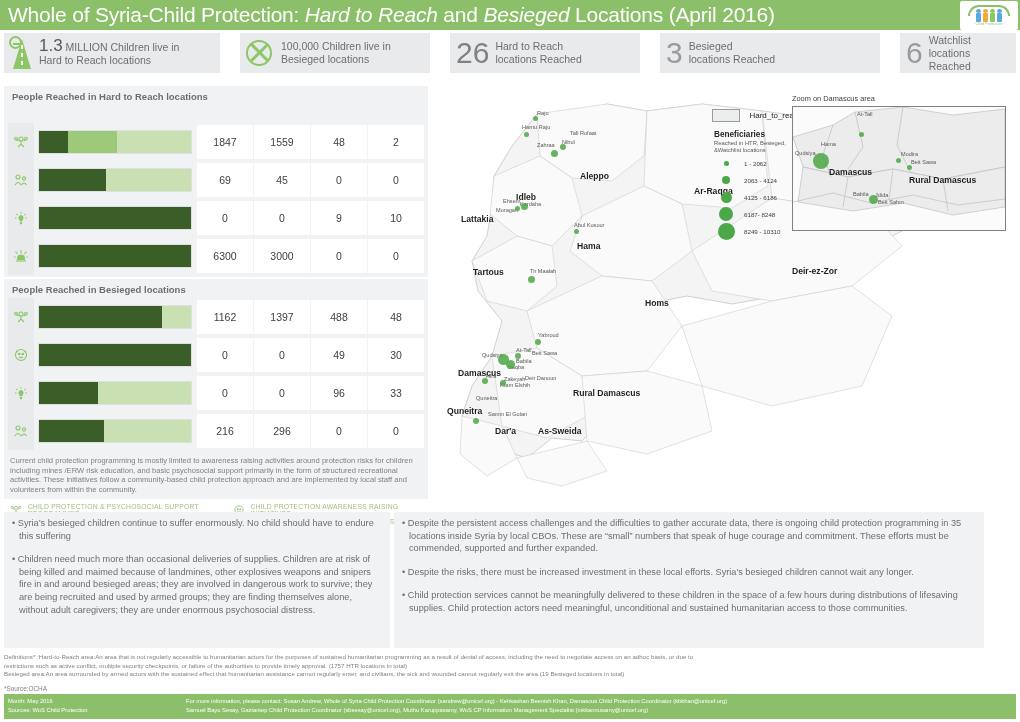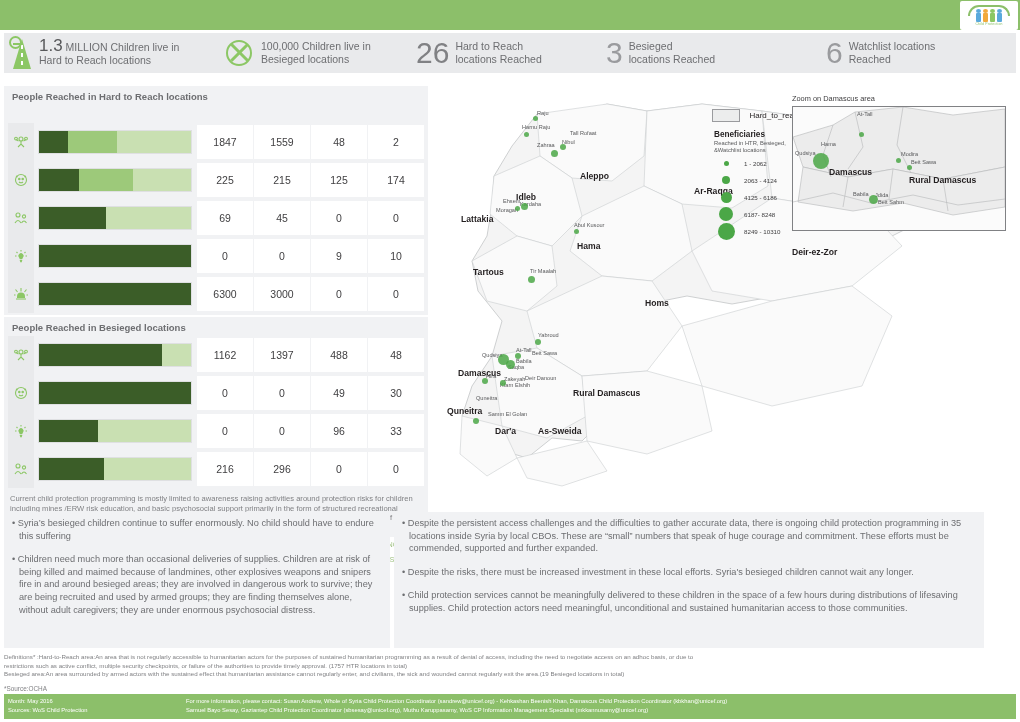--- a/index.html
+++ b/index.html
@@ -28,21 +28,21 @@
   }
   .cp-logo .arc { width:42px; height:11px; border:2px solid #8cbf6a;
     border-bottom:none; border-radius:21px 21px 0 0; margin-bottom:-8px;}
   .cp-logo .figs { display:flex; gap:2px; align-items:flex-end; height:14px;}
   .cp-logo .fig { width:5px; }
   .cp-logo .fig .h { width:5px; height:4px; border-radius:50%; }
   .cp-logo .fig .b { width:5px; height:9px; border-radius:1px; }
   .cp-logo .lbl { font-size:3.4px; color:#8cbf6a; letter-spacing:.2px; }
 
   
-  .stats { display:flex; gap:0; padding:3px 4px 0 4px; height:43px; }
+  .stats { display:flex; gap:20px; padding:3px 4px 0 4px; height:43px; }
   .stat { background:#e9eaec; display:flex; align-items:center; padding:0 6px; }
   .stat.s1 { width:216px; } .stat.s2 { width:190px; }
   .stat.s3 { width:190px; } .stat.s4 { width:220px; }
   .stat.s5 { flex:1; }
   .stat .ico { flex:none; margin-right:5px; }
   .stat .txt { font-size:10.5px; line-height:13px; color:#6d6e71; }
   .stat .big { font-size:13.5px; color:#58595b; }
   .stat .huge { font-size:30px; color:#9a9b9e; line-height:30px; margin-right:6px;
     font-weight:400; }
   .stat .huge.dark { color:#808184; }
@@ -137,20 +137,23 @@
   .mlegend .sub { font-size:5.8px; color:#58595b; line-height:7.4px; margin-left:2px; }
   .lgrow { display:flex; align-items:center; height:17px; margin-left:4px; }
   .lgrow .ld { background:#4ba747; border-radius:50%; }
   .lgrow .lt { font-size:6.2px; color:#414042; margin-left:8px; }
   .lgdotwrap { width:20px; display:flex; justify-content:center; }
 </style>
 </head>
 <body>
 
 <div class="titlebar">
+  <div class="title">
+    <span>Whole of Syria-Child Protection: </span><i>Hard to Reach</i><span> and </span><i>Besieged</i><span> Locations (April 2016)</span>
+  </div>
   <div class="cp-logo">
     <div class="arc"></div>
     <div class="figs">
       <div class="fig">
           <div class="h" style="background:#5aa9dc"></div>
           <div class="b" style="background:#5aa9dc"></div>
         </div>
       <div class="fig">
           <div class="h" style="background:#f2a93b"></div>
           <div class="b" style="background:#f2a93b"></div>
@@ -269,42 +272,20 @@
         <div class="seg" style="width:49%;background:#c9e0b2"></div>
       </div>
       <div class="num-cells">
         <div class="cell">1847</div>
         <div class="cell">1559</div>
         <div class="cell">48</div>
         <div class="cell">2</div>
       </div>
     </div>
 
-    <div class="chart-row">
-      <div class="row-ico">
-        <svg class="gicon" width="16" height="16" viewBox="0 0 16 16" fill="none" stroke="#8cc765" stroke-width="1.1">
-          <circle cx="8" cy="8" r="5.5"></circle>
-            <circle cx="6.3" cy="7" r=".7" fill="#8cc765"></circle>
-          <circle cx="9.7" cy="7" r=".7" fill="#8cc765"></circle>
-            <path d="M6 10 q2 1.6 4 0"></path>
-          <path d="M3 4 l1.5 1 M13 4 l-1.5 1"></path>
-        </svg>
-      </div>
-      <div class="bar-wrap">
-        <div class="seg" style="width:26%;background:#3b5d28"></div>
-        <div class="seg" style="width:36%;background:#9dc97a"></div>
-        <div class="seg" style="width:38%;background:#c9e0b2"></div>
-      </div>
-      <div class="num-cells">
-        <div class="cell">225</div>
-        <div class="cell">215</div>
-        <div class="cell">125</div>
-        <div class="cell">174</div>
-      </div>
-    </div>
 
     <div class="chart-row">
       <div class="row-ico">
         <svg class="gicon" width="16" height="16" viewBox="0 0 16 16" fill="none" stroke="#8cc765" stroke-width="1.1">
           <circle cx="5" cy="5" r="2"></circle>
             <path d="M2 13 q3-5 6 0"></path>
           <circle cx="11" cy="6.5" r="1.6"></circle>
             <path d="M8.5 13 q2.5-4 5 0"></path>
         </svg>
       </div>
@@ -536,21 +517,21 @@
     </g>
   </svg>
 
   
   <div class="maplbl gov" style="left:379px;top:55px">Al-Hasakeh</div>
   <div class="maplbl gov" style="left:148px;top:85px">Aleppo</div>
   <div class="maplbl gov" style="left:262px;top:100px">Ar-Raqqa</div>
   <div class="maplbl gov" style="left:84px;top:106px">Idleb</div>
   <div class="maplbl gov" style="left:29px;top:128px">Lattakia</div>
   <div class="maplbl gov" style="left:145px;top:155px">Hama</div>
-  <div class="maplbl gov" style="left:360px;top:161px">Deir-ez-Zor</div>
+  <div class="maplbl gov" style="left:360px;top:180px">Deir-ez-Zor</div>
   <div class="maplbl gov" style="left:41px;top:181px">Tartous</div>
   <div class="maplbl gov" style="left:213px;top:212px">Homs</div>
   <div class="maplbl gov" style="left:141px;top:302px">Rural Damascus</div>
   <div class="maplbl gov" style="left:26px;top:282px">Damascus</div>
   <div class="maplbl gov" style="left:15px;top:320px">Quneitra</div>
   <div class="maplbl gov" style="left:63px;top:340px">Dar'a</div>
   <div class="maplbl gov" style="left:106px;top:340px">As-Sweida</div>
 
   
   <div class="maplbl town" style="left:105px;top:24px">Raju</div>

